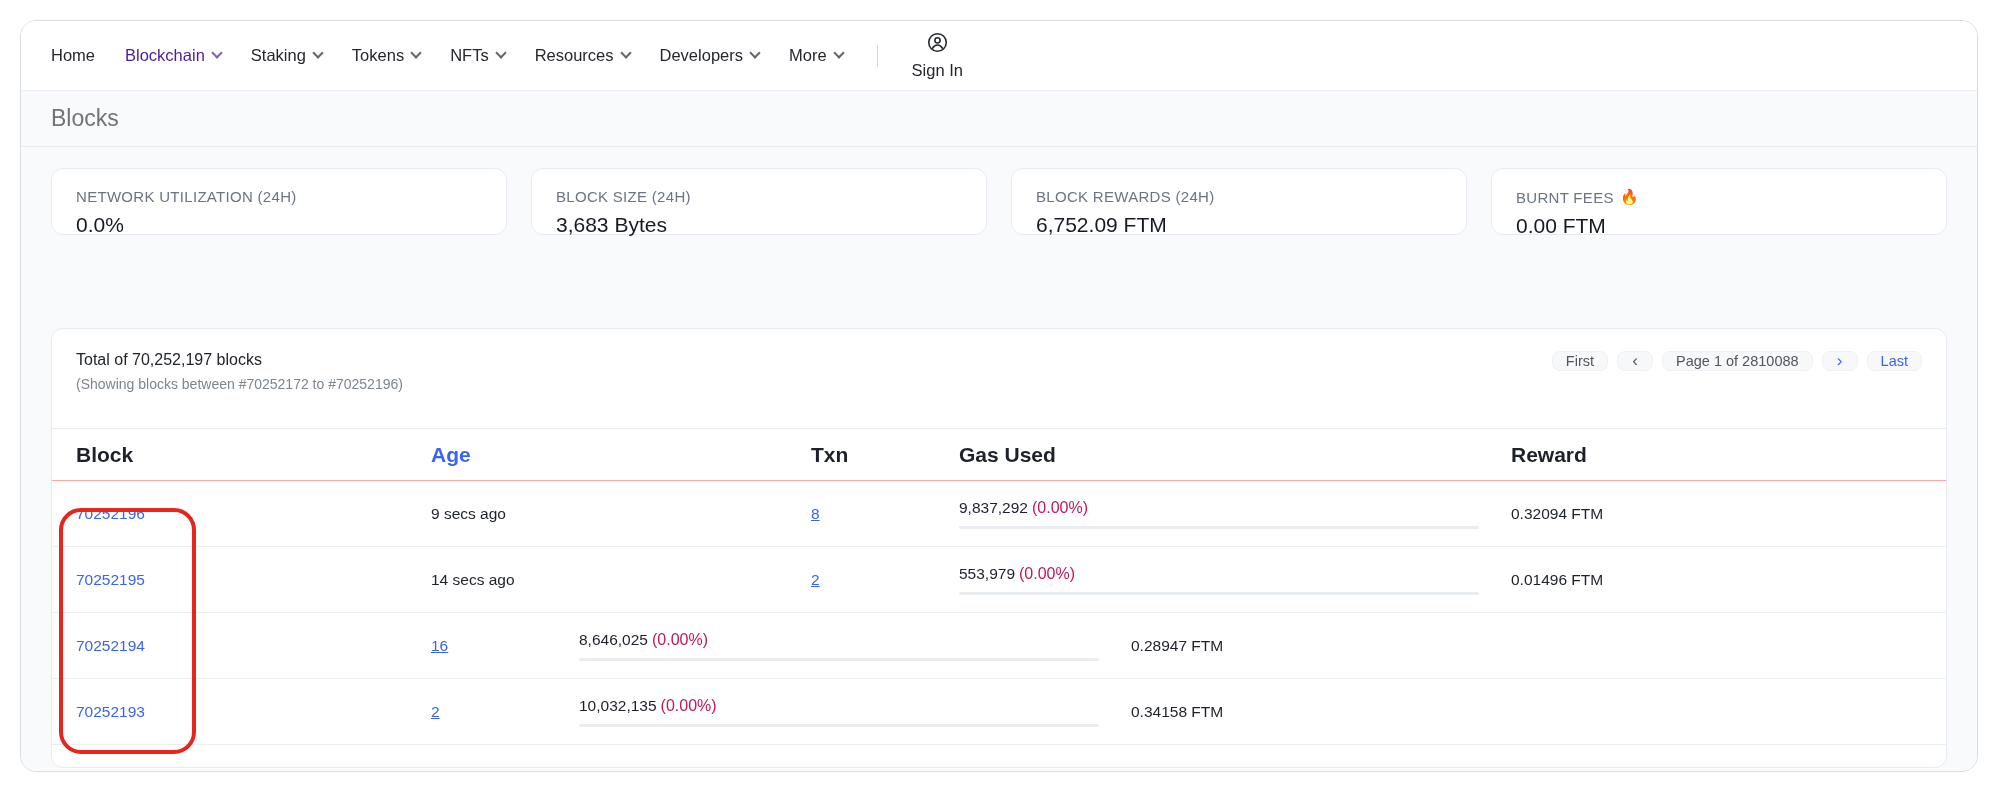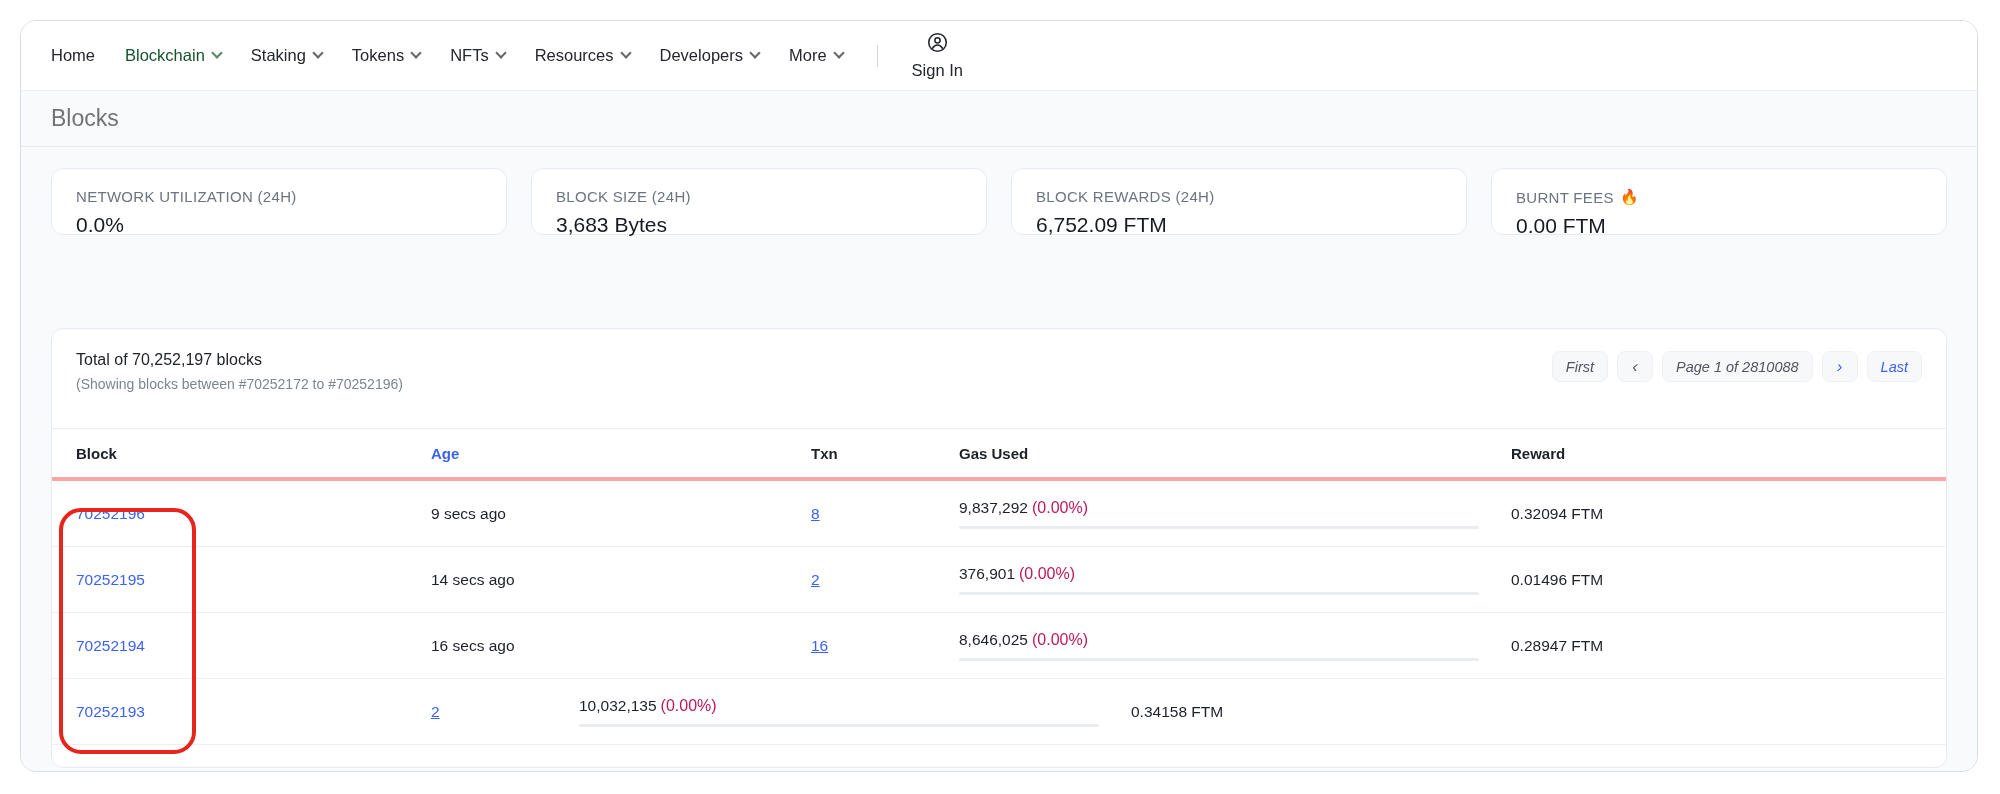--- a/index.html
+++ b/index.html
@@ -8,21 +8,21 @@
            border:1px solid #d8dce3; border-radius:16px; overflow:hidden; }
 
   
   .navbar { height:70px; background:#fff; display:flex; align-items:center; justify-content:space-between;
             padding:0 30px; border-bottom:1px solid #eceff3; }
   .brand { display:flex; align-items:center; gap:11px; }
   .logo-box { width:42px; height:42px; background:#1b2766; border-radius:10px; display:flex; align-items:center; justify-content:center; }
   .brand-name { font-size:27px; font-weight:bold; color:#151b4e; letter-spacing:.2px; }
   .nav { display:flex; align-items:center; gap:30px; font-size:16.5px; color:#24272e; }
   .nav-item { display:flex; align-items:center; gap:8px; cursor:pointer; }
-  .nav-item.active { color:#14532d; }
+  .nav-item.active { color:#4c1d95; }
   .chev { width:8px; height:8px; border-right:2px solid currentColor; border-bottom:2px solid currentColor;
           transform:rotate(45deg); margin-top:-5px; opacity:.7; }
   .nav-divider { width:1px; height:22px; background:#d4d7dd; margin:0 4px; }
   .signin { display:flex; align-items:center; gap:8px;flex-direction:column; }
 
   
   .content { background:#f9fafc; height:682px; }
   .page-head { padding:14px 30px; border-bottom:1px solid #e9ecf1; }
   .page-title { font-size:23px; font-weight:normal; color:#737373; }
 
@@ -30,29 +30,29 @@
   .stat-card { flex:1; background:#fff; border:1px solid #e7ebf1; border-radius:12px; padding:19px 24px; height:67px; }
   .stat-label { font-size:15px; color:#6b7480; letter-spacing:.3px; display:flex; align-items:center; gap:7px; }
   .stat-value { margin-top:8px; font-size:21px; color:#161a23; font-weight:500; }
 
   
   .table-card { margin:93px 30px 0; background:#fff; border:1px solid #e7ebf1; border-radius:12px; height:440px; }
   .table-top { display:flex; justify-content:space-between; align-items:flex-start; padding:22px 24px 36px; }
   .total-line { font-size:16px; color:#212529; }
   .showing-line { font-size:14px; color:#7d858f; margin-top:7px; }
   .pager { display:flex; align-items:center; gap:9px; }
-  .pg-btn { background:#f7f8fa; border:1px solid #eff1f4; border-radius:8px; height:31px; display:flex;
-            align-items:center; justify-content:center; padding:0 13px; font-size:14.5px; color:#51565e; cursor:pointer;font-style:italic; }
+  .pg-btn { background:#f7f8fa; border:1px solid #eff1f4; border-radius:8px; height:20px; display:flex;
+            align-items:center; justify-content:center; padding:0 13px; font-size:14.5px; color:#51565e; cursor:pointer; }
   .pg-btn.sq { width:36px; padding:0; font-size:17px; }
   .pg-btn.blue { color:#3b63f2; }
 
   .grid-row { display:flex; align-items:center; padding:0 24px; }
   .col-block { width:355px; } .col-age { width:380px; } .col-txn { width:148px; } .col-gas { width:552px; } .col-reward { flex:1; }
-  .thead { height:53px; border-top:1px solid #e9edf2; border-bottom:4px solid #fca5a5;
-           font-weight:bold; font-size:15px; color:#1d2129; }
+  .thead { height:53px; border-top:1px solid #e9edf2; border-bottom:1px solid #fca5a5;
+           font-weight:bold; font-size:21px; color:#1d2129; }
   .age-head { color:#3b63f2; cursor:pointer; }
   .trow { height:66px; border-bottom:1px solid #eceff3; font-size:15.5px; color:#1d2129;justify-content:center; }
   .link { color:#3b63f2; text-decoration:none; cursor:pointer; }
   .txn-link { text-decoration:underline; }
   .gas-pct { color:#be185d; font-size:16px; margin-left:4px; }
   .gas-bar { width:520px; height:3px; background:#e9edf2; border-radius:2px; margin-top:9px; }
 
   .red-annot { position:absolute; left:38px; top:487px; width:137px; height:246px;
                border:4px solid #e6261d; border-radius:22px; pointer-events:none; z-index:5; }
 </style>
@@ -168,29 +168,28 @@
           <div class="gas-bar"></div>
         </div>
         <div class="col-reward">0.32094 FTM</div>
       </div>
 
       <div class="grid-row trow">
         <div class="col-block"><a class="link">70252195</a></div>
         <div class="col-age">14 secs ago</div>
         <div class="col-txn"><a class="link txn-link">2</a></div>
         <div class="col-gas">
-          <div><span>376,901</span><span class="gas-pct">(0.00%)</span></div>
+          <div><span>553,979</span><span class="gas-pct">(0.00%)</span></div>
           <div class="gas-bar"></div>
         </div>
         <div class="col-reward">0.01496 FTM</div>
       </div>
 
       <div class="grid-row trow">
         <div class="col-block"><a class="link">70252194</a></div>
-        <div class="col-age">16 secs ago</div>
         <div class="col-txn"><a class="link txn-link">16</a></div>
         <div class="col-gas">
           <div><span>8,646,025</span><span class="gas-pct">(0.00%)</span></div>
           <div class="gas-bar"></div>
         </div>
         <div class="col-reward">0.28947 FTM</div>
       </div>
 
       <div class="grid-row trow">
         <div class="col-block"><a class="link">70252193</a></div>

